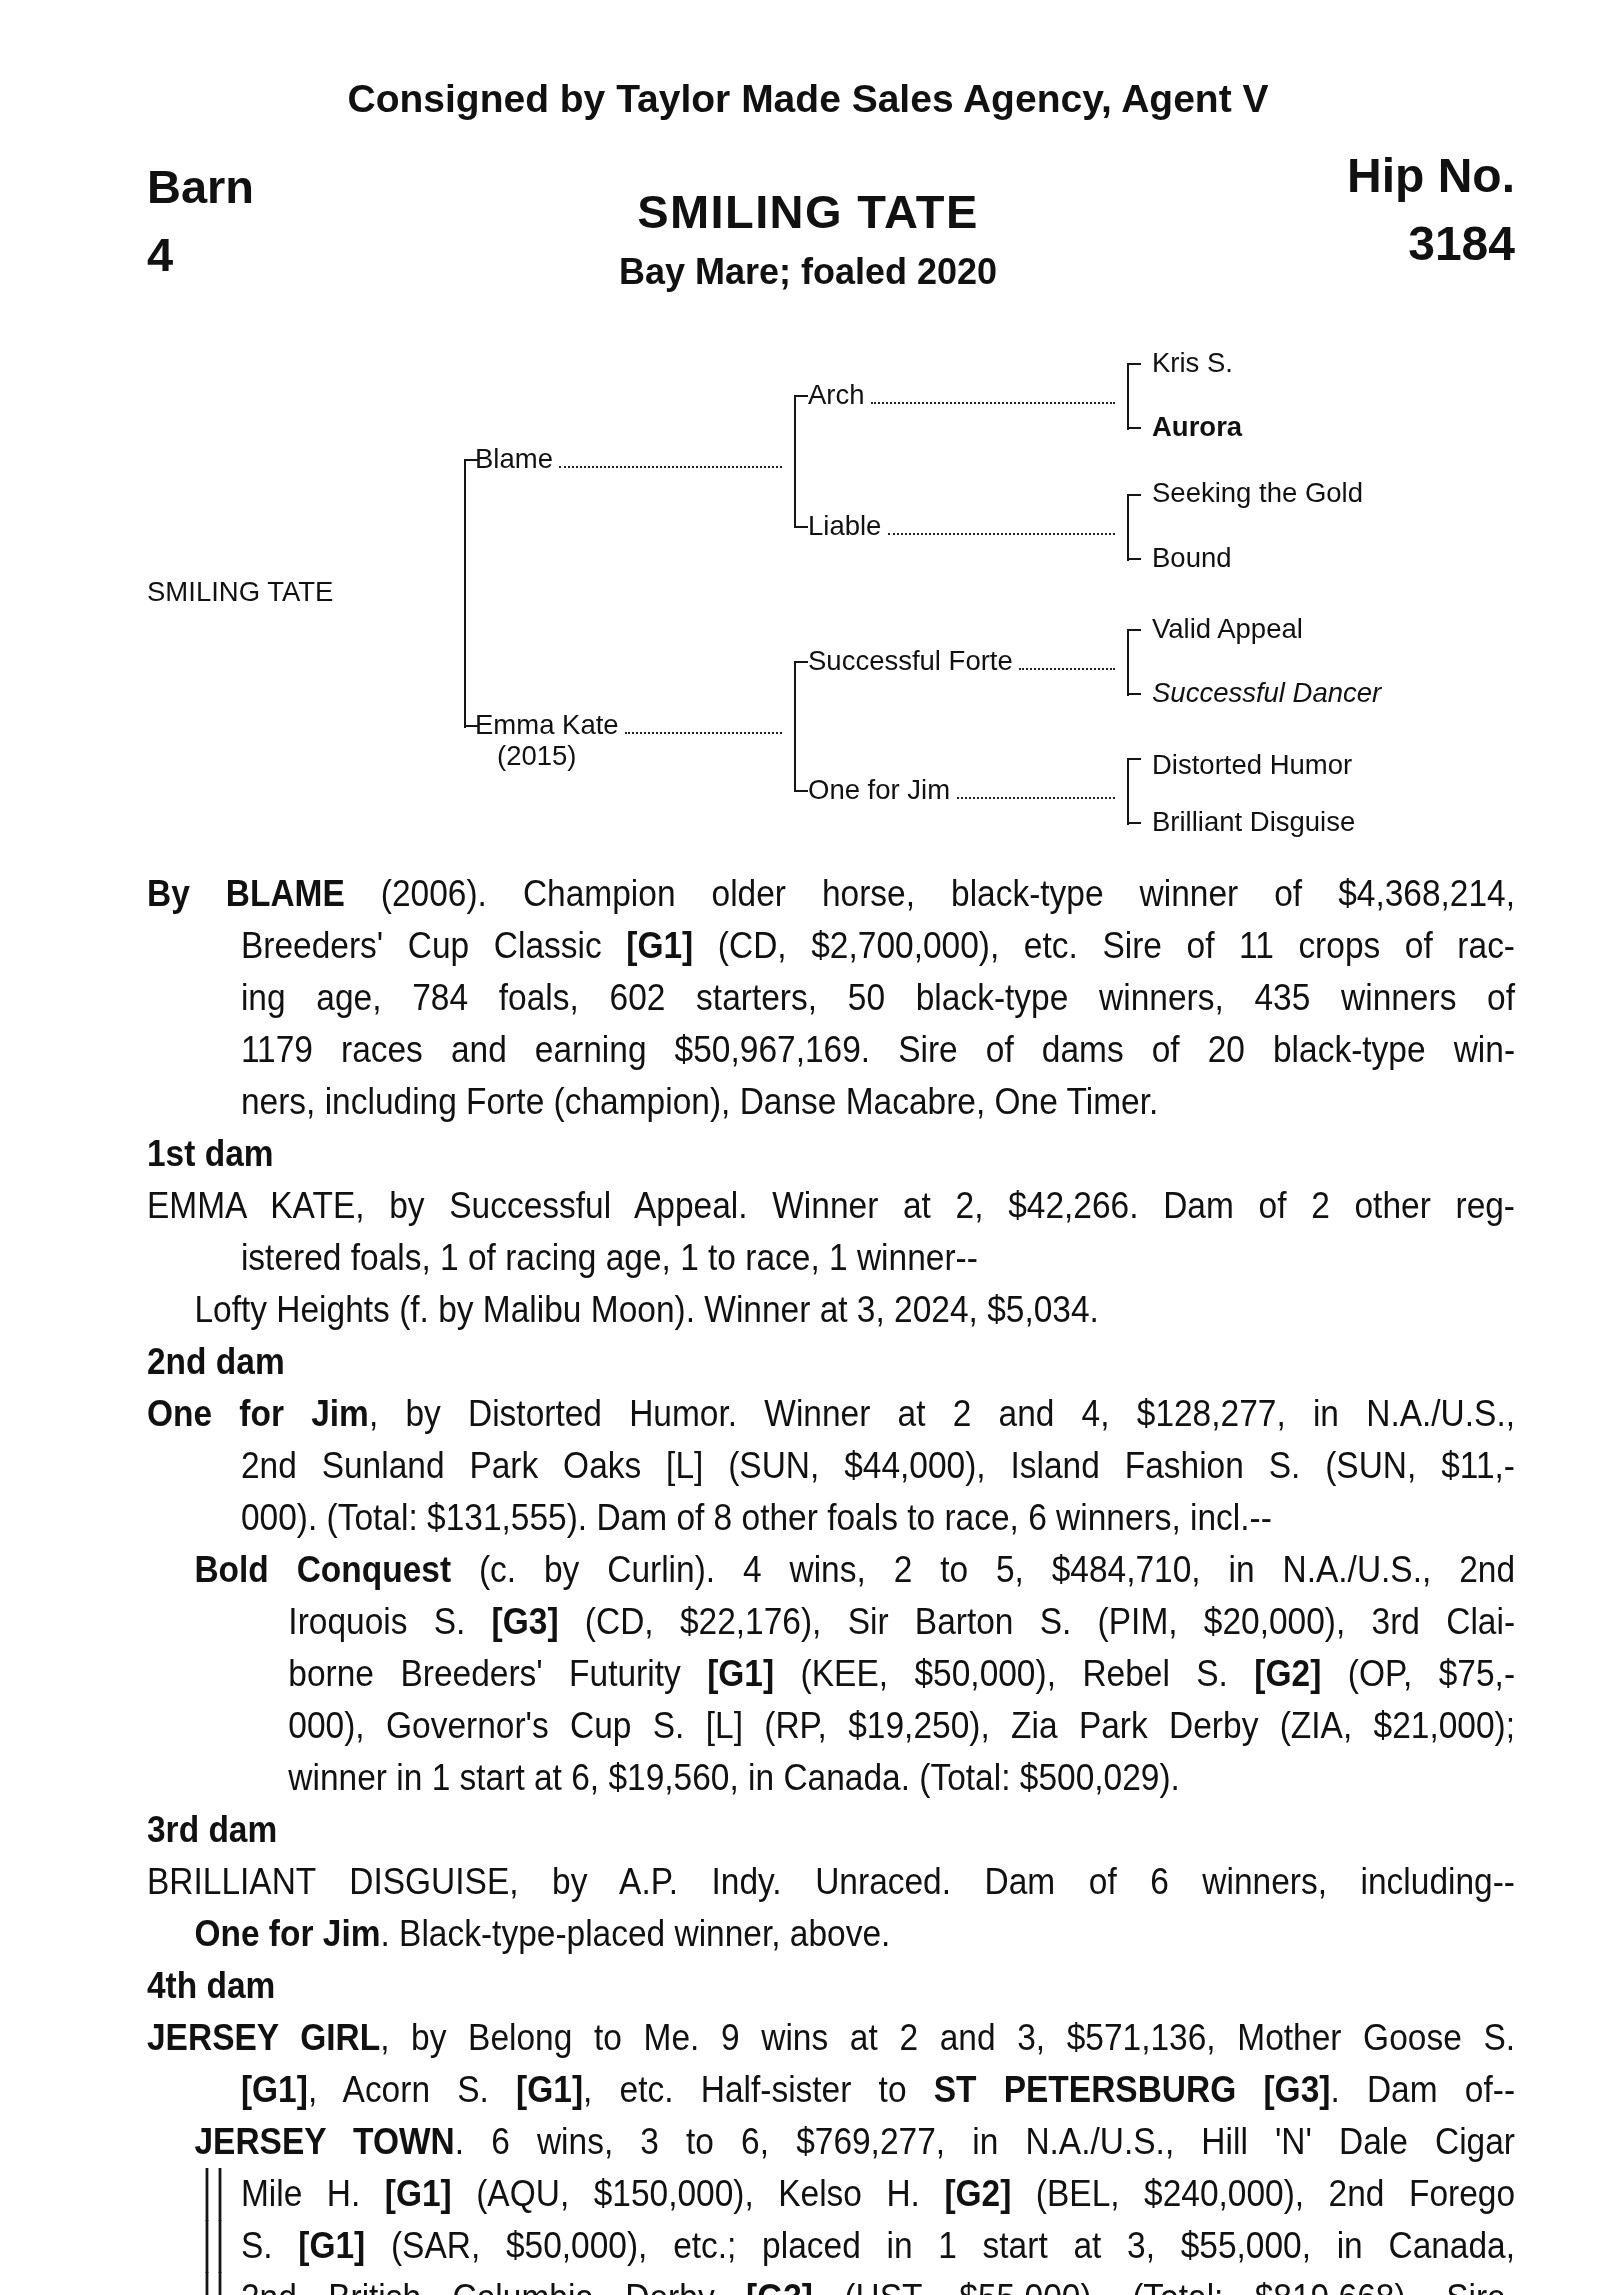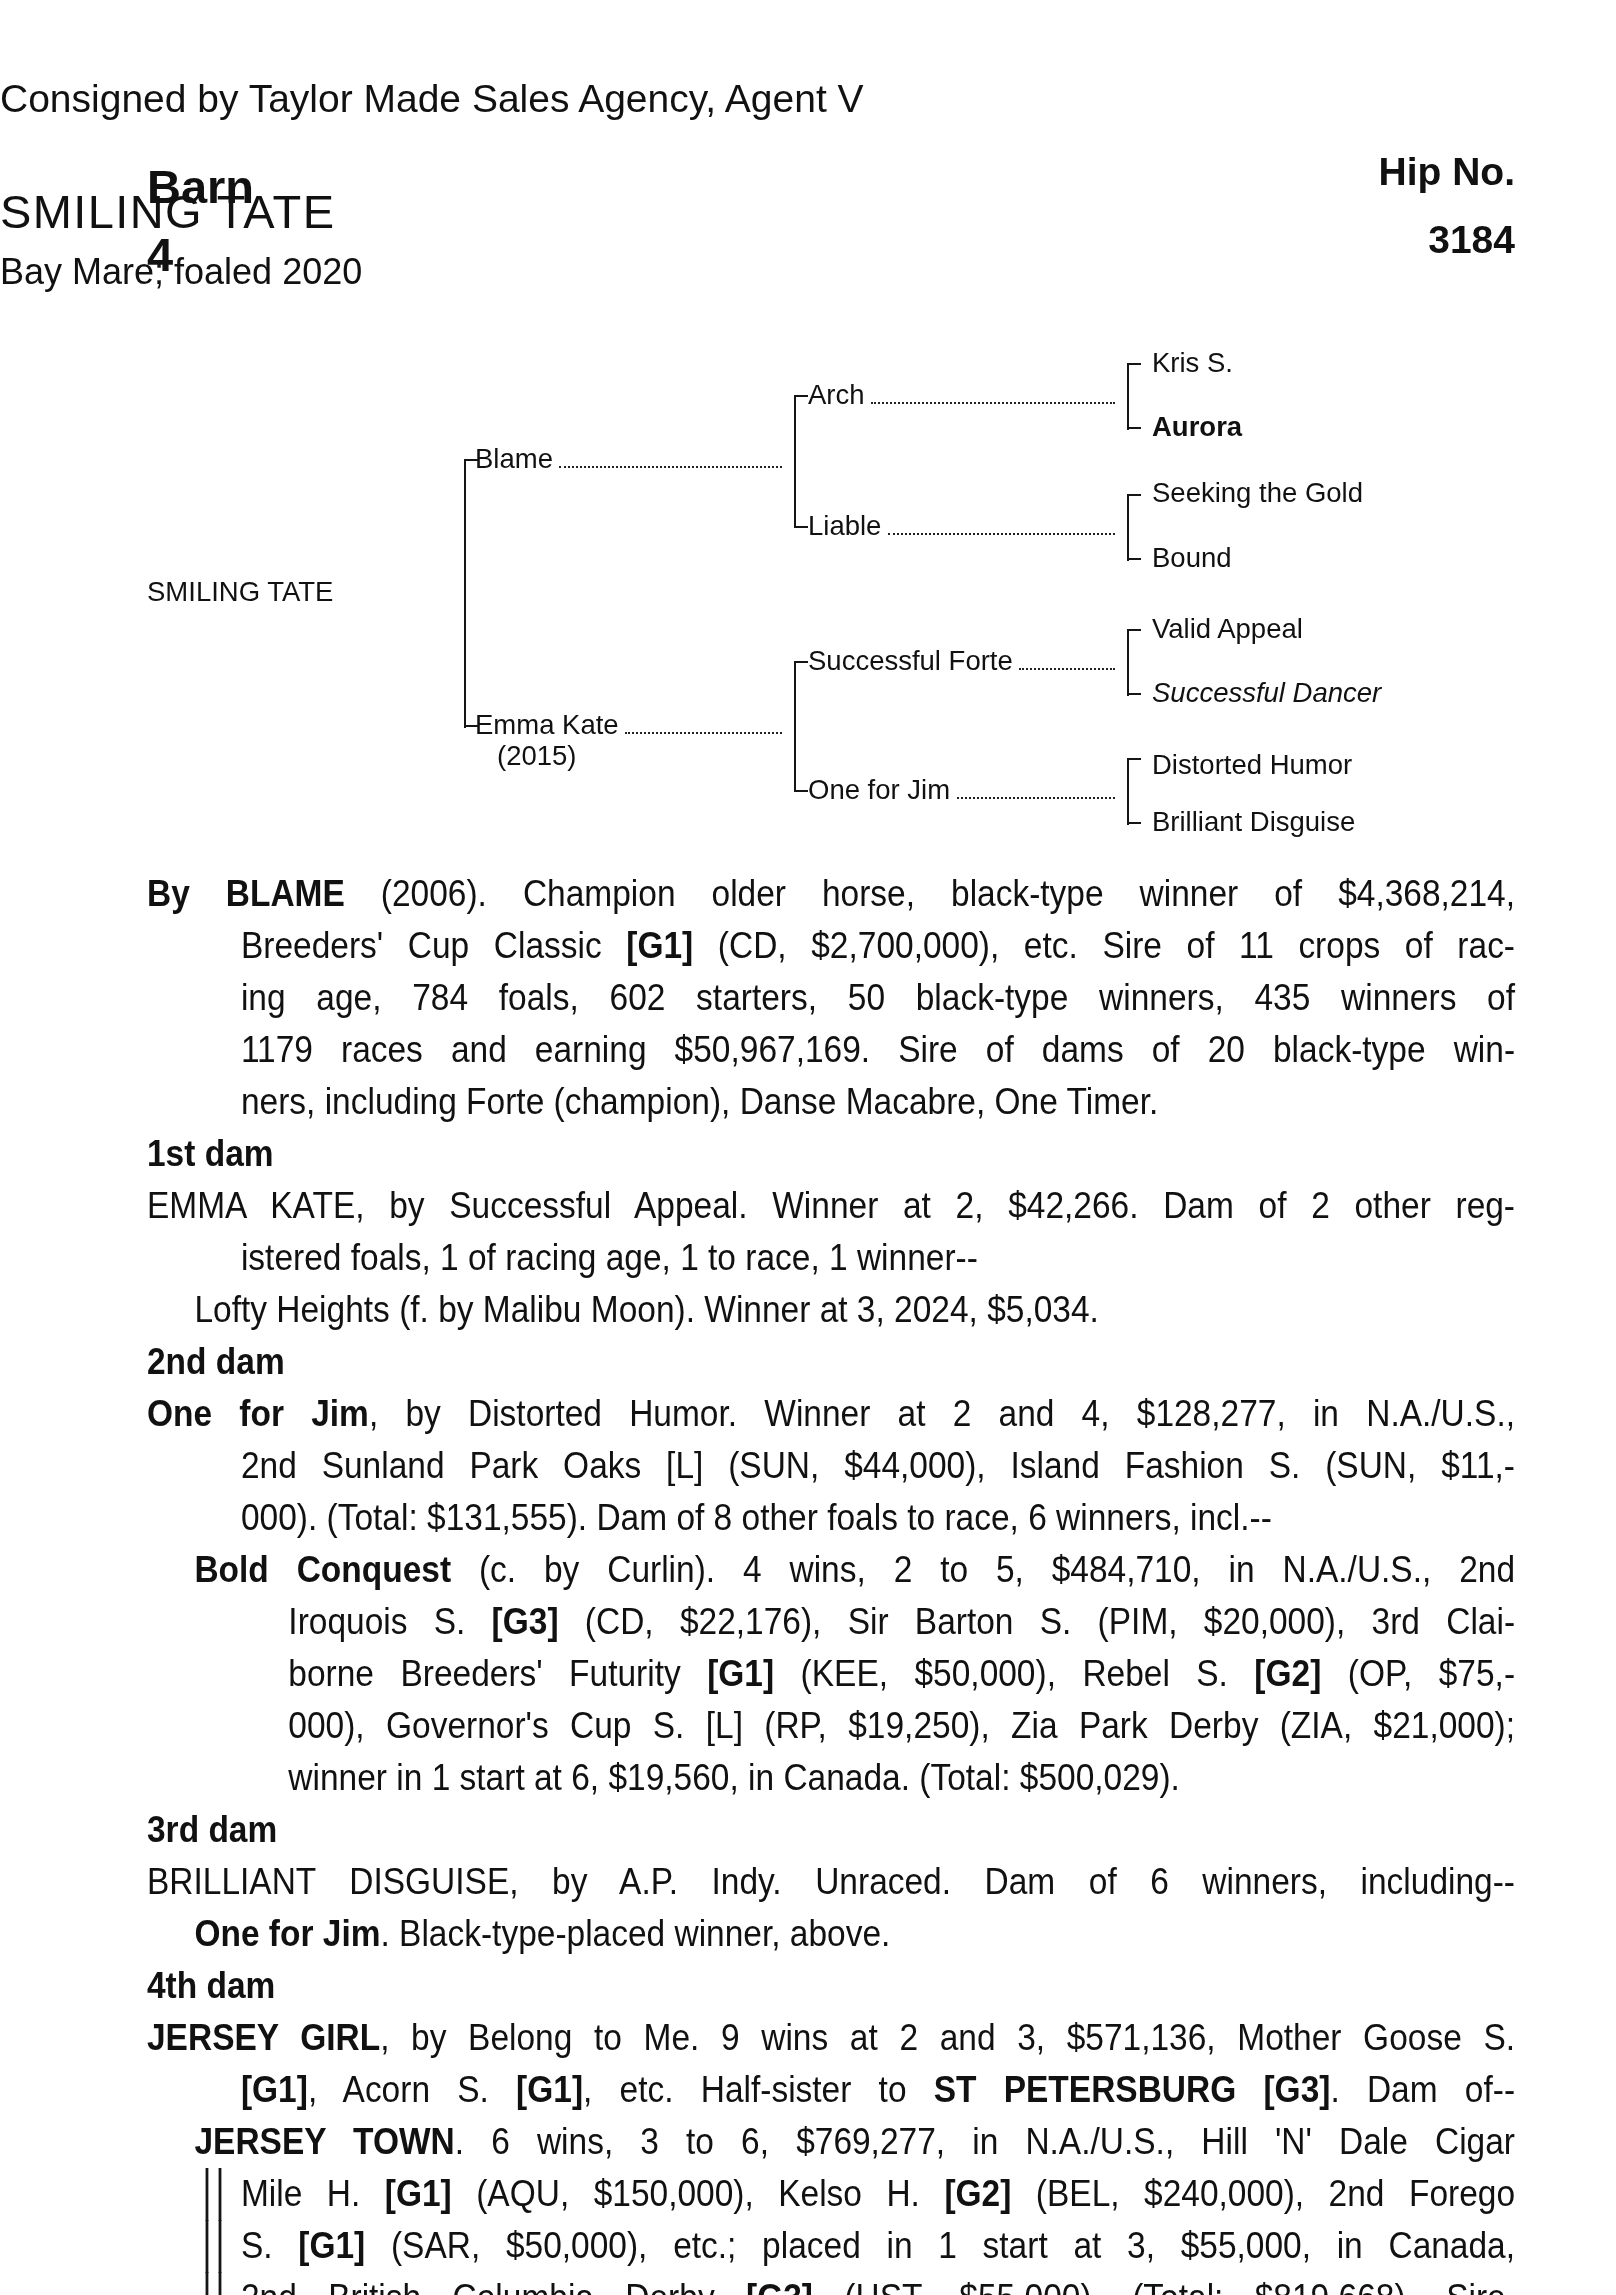--- a/index.html
+++ b/index.html
@@ -5,26 +5,26 @@
   html,body{margin:0;padding:0;background:#9a9a9a;}
   #page{
     position:relative;
     width:1616px;height:3227px;
     background:#ffffff;
     color:#111111;
     font-family:"Liberation Sans", sans-serif;
     overflow:hidden;
   }
   
-  .hdr-center{position:absolute;left:0;width:100%;font-weight:normal;white-space:nowrap;}
+  .hdr-center{position:absolute;left:0;width:100%;text-align:center;font-weight:bold;white-space:nowrap;}
   #consigned{top:77px;font-size:39px;}
   #horse-name{top:184px;font-size:47px;letter-spacing:1.4px;}
   #horse-desc{top:251px;font-size:36px;}
   .hdr-left{position:absolute;left:147px;font-weight:bold;font-size:47px;line-height:1;margin-top:11px;}
-  .hdr-right{position:absolute;right:101px;font-weight:bold;font-size:39px;line-height:1;text-align:right;}
+  .hdr-right{position:absolute;right:101px;font-weight:bold;font-size:48px;line-height:1;text-align:right;}
   #barn-label{top:152px;}
   #barn-value{top:220px;}
   #hip-label{top:152px;}
   #hip-value{top:220px;}
   
   #tree{position:absolute;left:0;top:0;width:100%;height:872px;font-size:27.5px;}
   .tnode{position:absolute;white-space:nowrap;}
   .trow{display:flex;align-items:baseline;height:32px;line-height:32px;}
   .tlead{flex:1;height:0;align-self:flex-end;border-bottom:2.3px dotted #222;margin:0 4.6px 7.3px 6.4px;}
   .tyr{height:32px;line-height:29px;padding-left:22px;}

